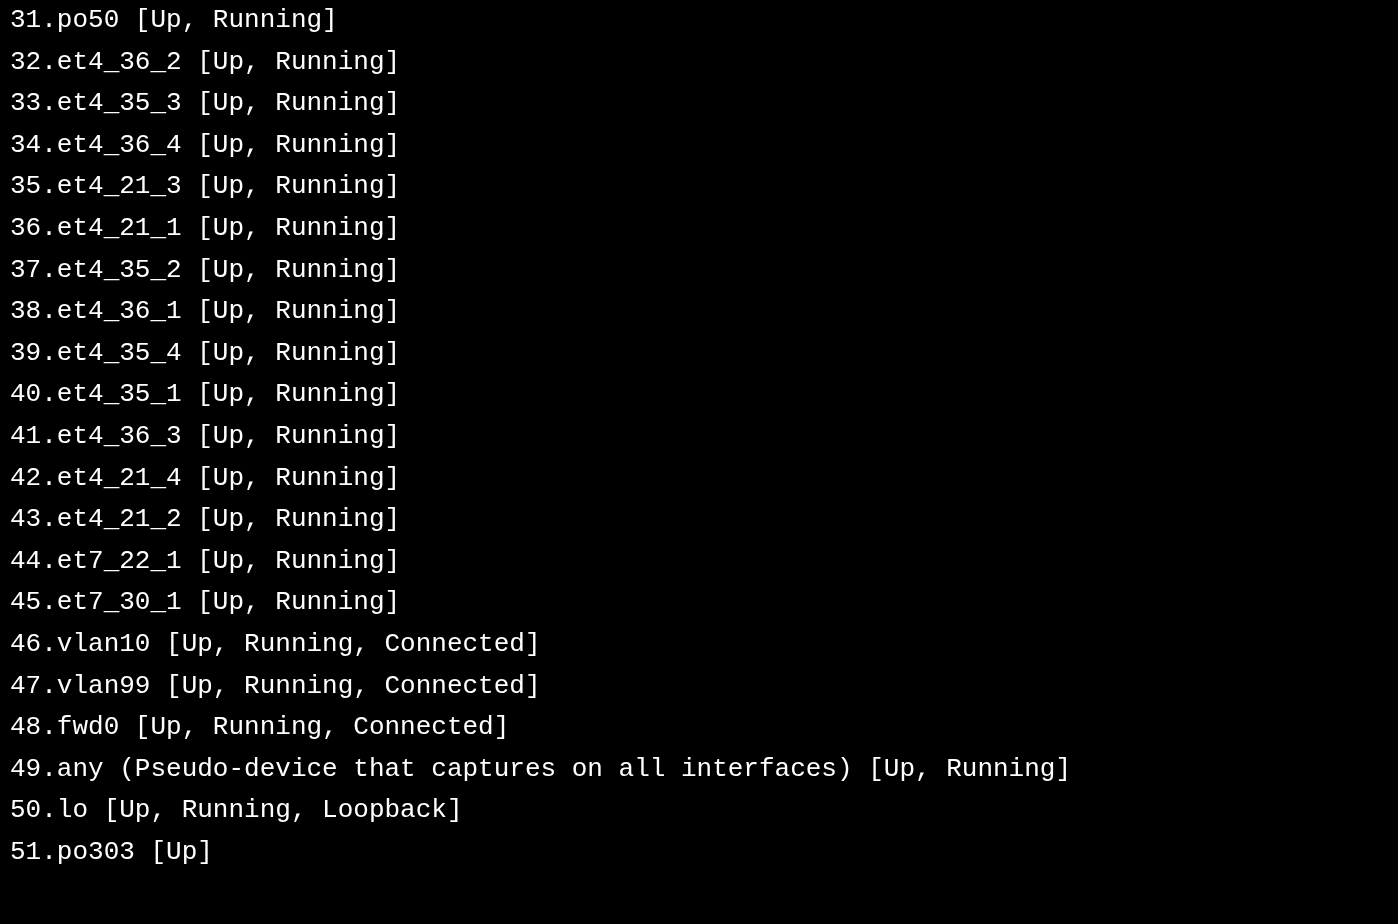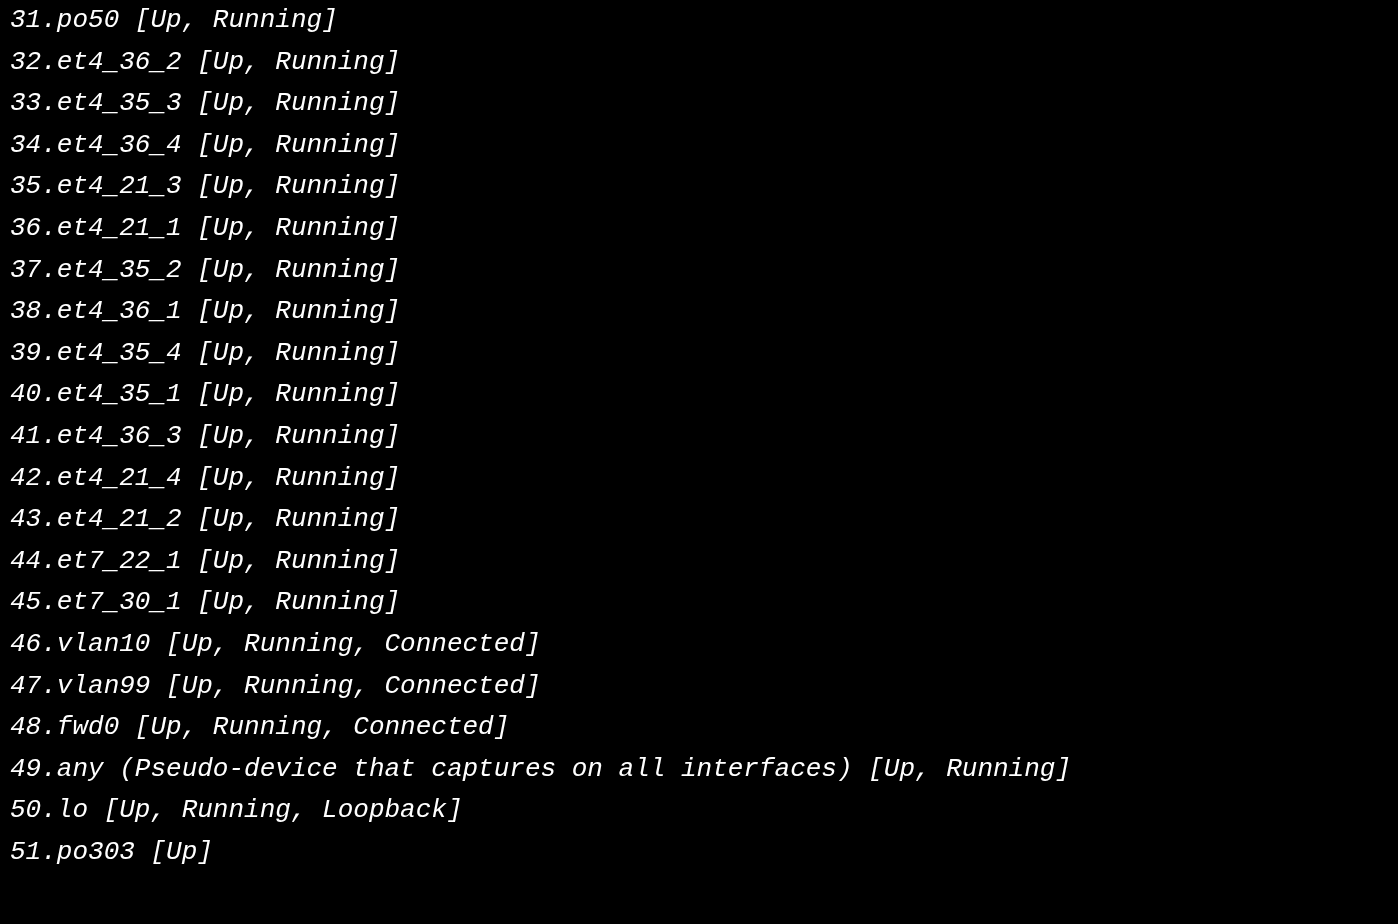--- a/index.html
+++ b/index.html
@@ -12,19 +12,18 @@
       padding: 0 10px;
       width: 1398px;
       height: 924px;
       overflow: hidden;
     }
     .terminal {
       white-space: pre;
     }
     .line {
       display: block;
-      font-style: italic;
     }
   </style>
 </head>
 <body>
 
 <div class="terminal" id="terminal"><span class="line"><span>31</span>.<span>po50</span> <span>[Up, Running]</span></span><span class="line"><span>32</span>.<span>et4_36_2</span> <span>[Up, Running]</span></span><span class="line"><span>33</span>.<span>et4_35_3</span> <span>[Up, Running]</span></span><span class="line"><span>34</span>.<span>et4_36_4</span> <span>[Up, Running]</span></span><span class="line"><span>35</span>.<span>et4_21_3</span> <span>[Up, Running]</span></span><span class="line"><span>36</span>.<span>et4_21_1</span> <span>[Up, Running]</span></span><span class="line"><span>37</span>.<span>et4_35_2</span> <span>[Up, Running]</span></span><span class="line"><span>38</span>.<span>et4_36_1</span> <span>[Up, Running]</span></span><span class="line"><span>39</span>.<span>et4_35_4</span> <span>[Up, Running]</span></span><span class="line"><span>40</span>.<span>et4_35_1</span> <span>[Up, Running]</span></span><span class="line"><span>41</span>.<span>et4_36_3</span> <span>[Up, Running]</span></span><span class="line"><span>42</span>.<span>et4_21_4</span> <span>[Up, Running]</span></span><span class="line"><span>43</span>.<span>et4_21_2</span> <span>[Up, Running]</span></span><span class="line"><span>44</span>.<span>et7_22_1</span> <span>[Up, Running]</span></span><span class="line"><span>45</span>.<span>et7_30_1</span> <span>[Up, Running]</span></span><span class="line"><span>46</span>.<span>vlan10</span> <span>[Up, Running, Connected]</span></span><span class="line"><span>47</span>.<span>vlan99</span> <span>[Up, Running, Connected]</span></span><span class="line"><span>48</span>.<span>fwd0</span> <span>[Up, Running, Connected]</span></span><span class="line"><span>49</span>.<span>any</span> <span>(Pseudo-device that captures on all interfaces)</span> <span>[Up, Running]</span></span><span class="line"><span>50</span>.<span>lo</span> <span>[Up, Running, Loopback]</span></span><span class="line"><span>51</span>.<span>po303</span> <span>[Up]</span></span></div>
 
 </body></html>

